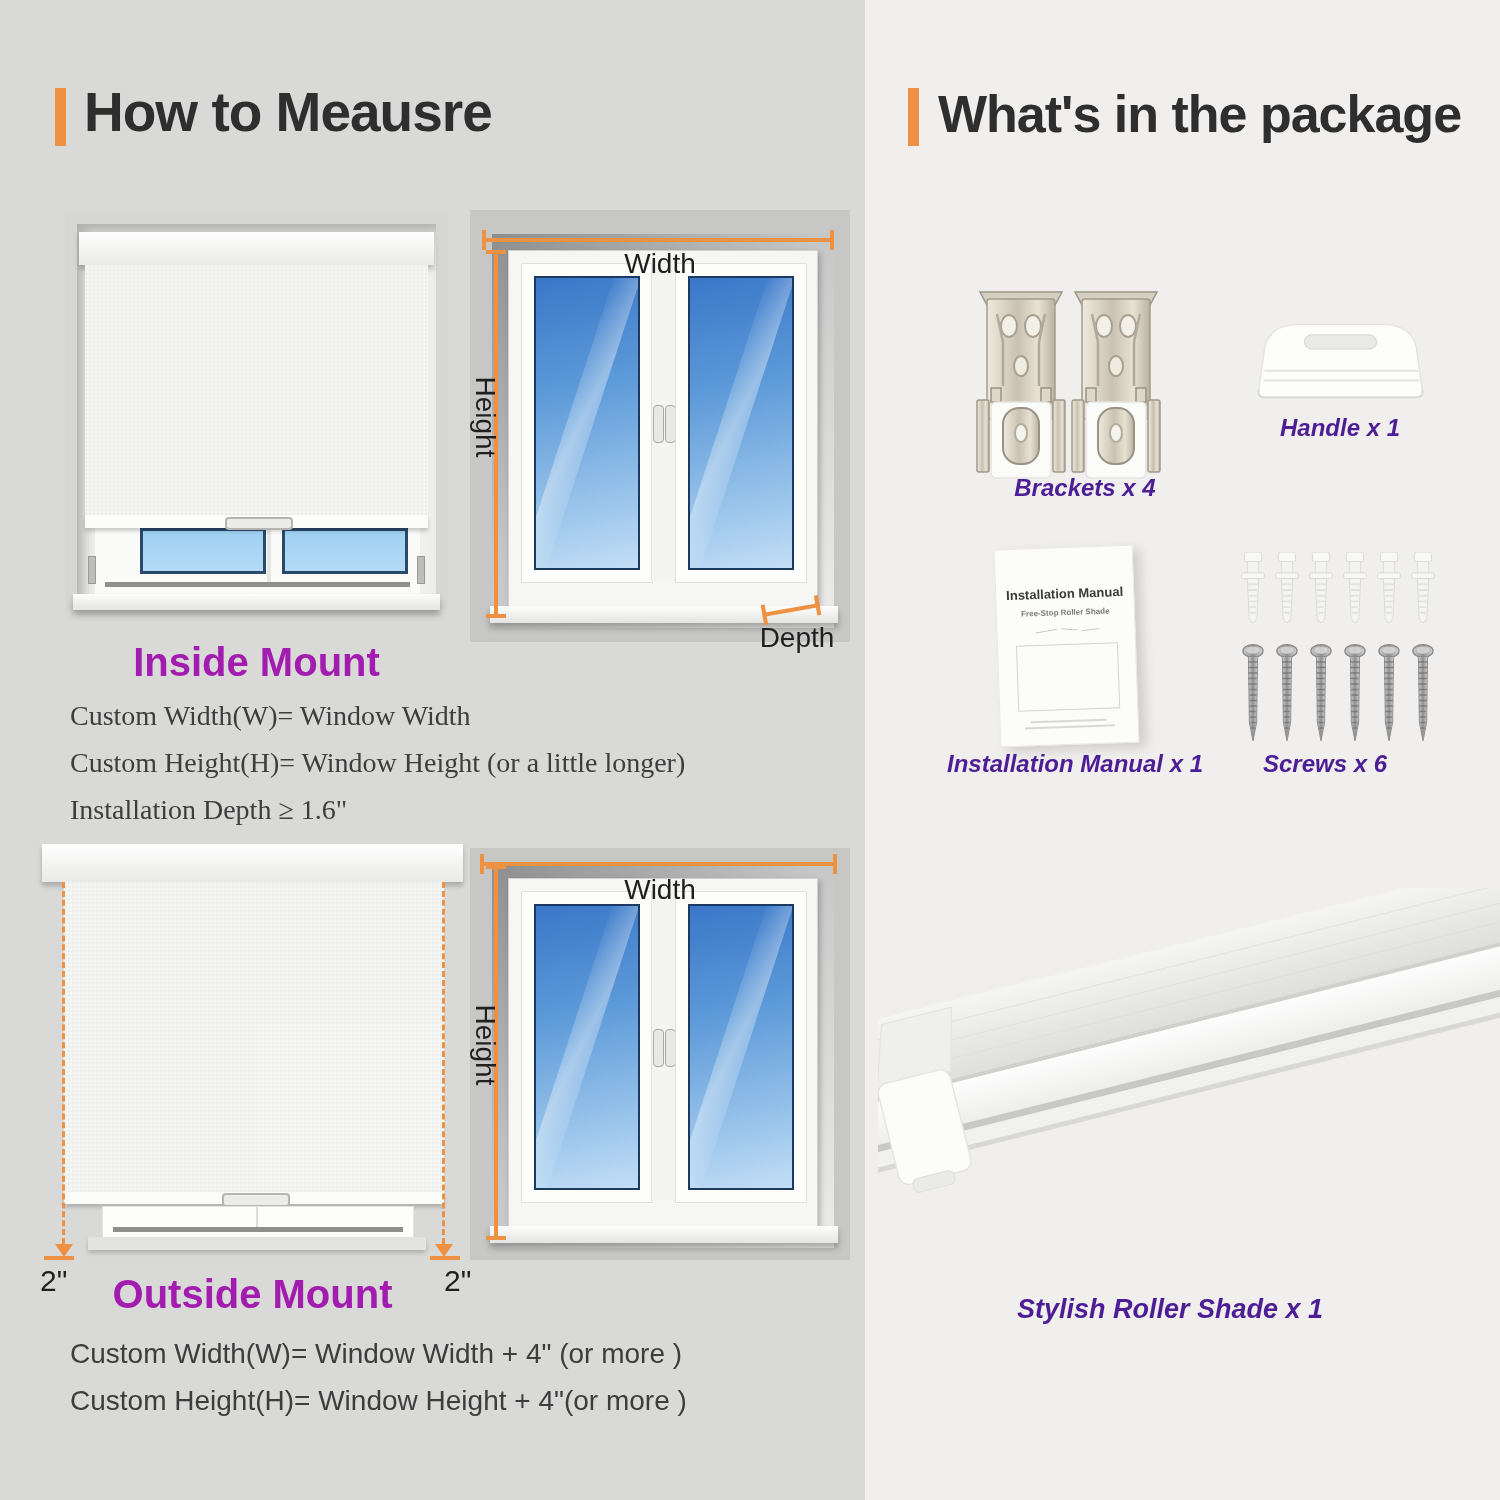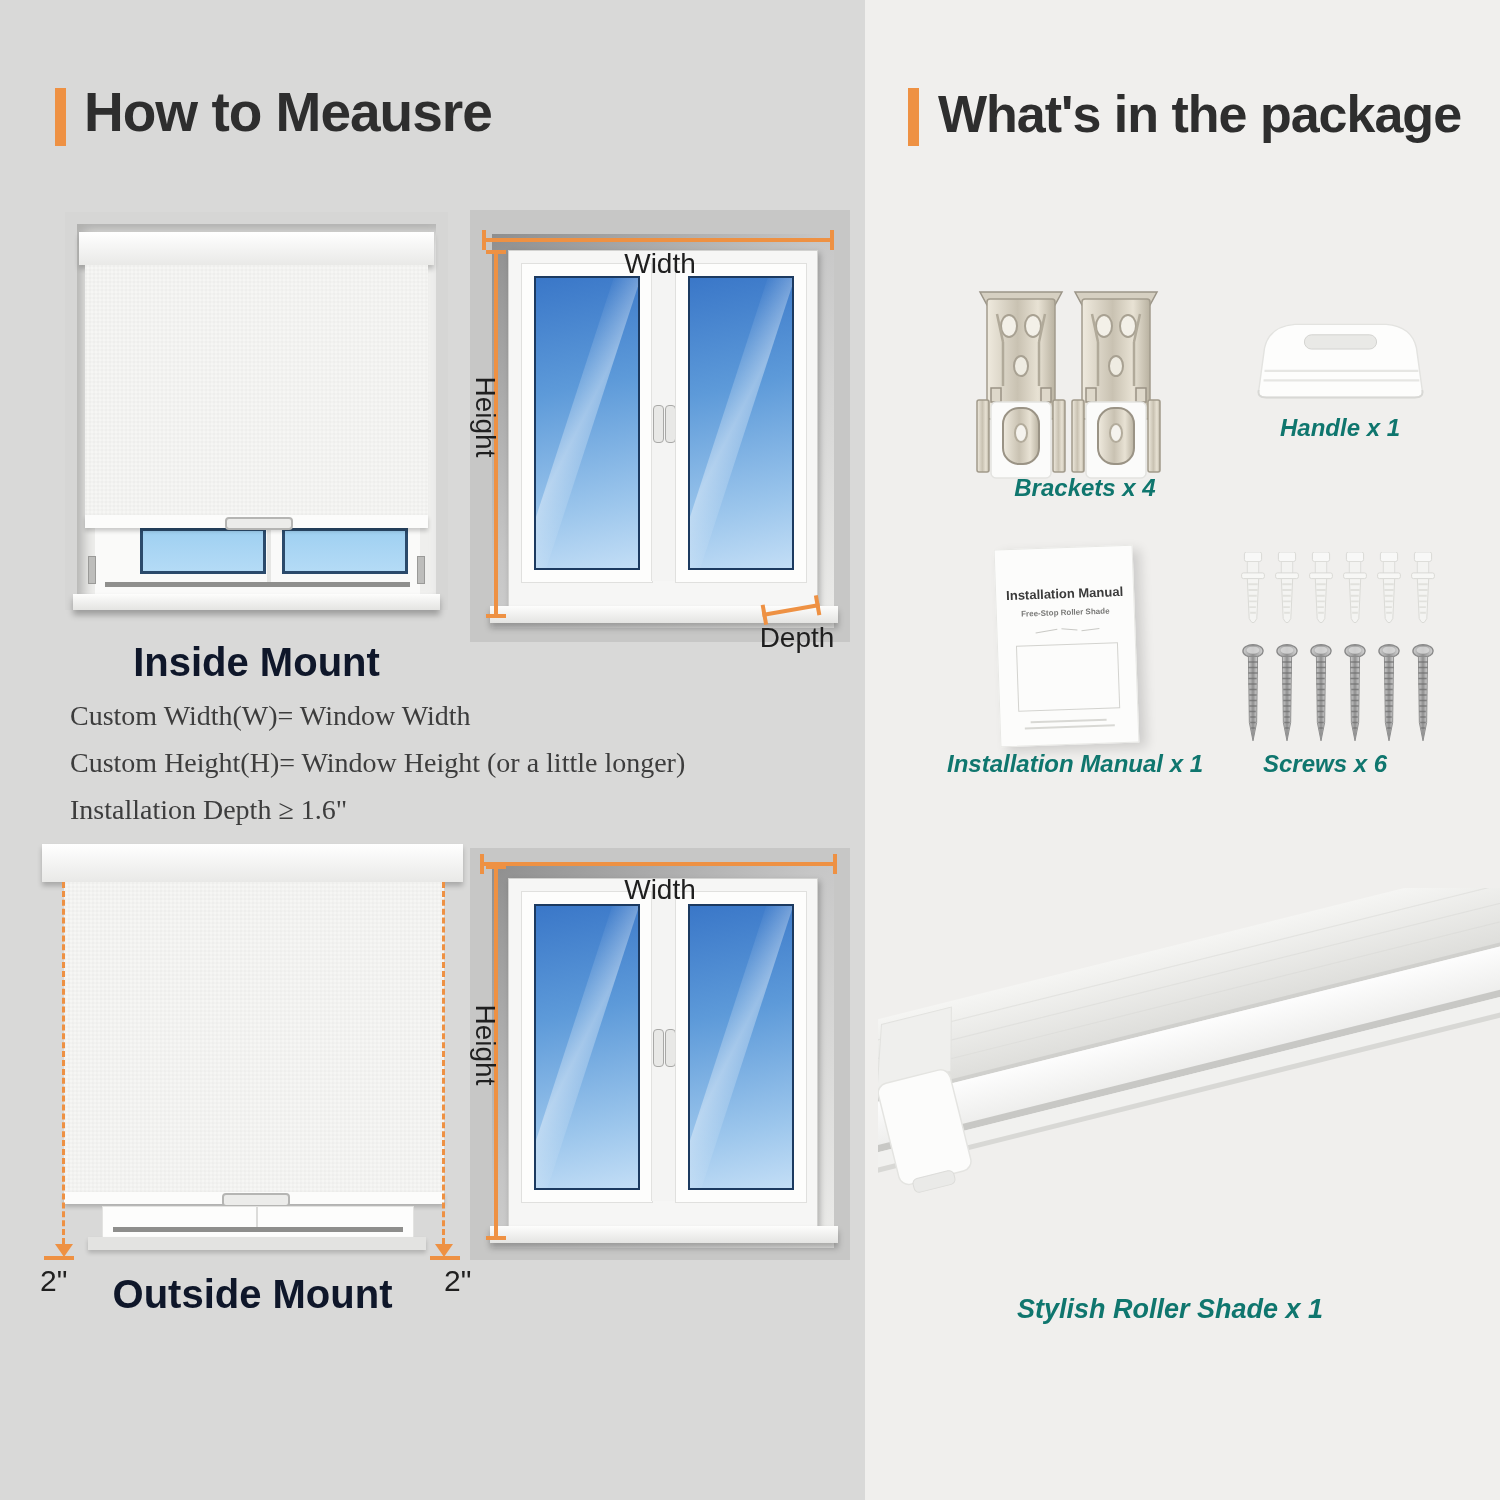--- a/index.html
+++ b/index.html
@@ -10,21 +10,21 @@
   
   .left-panel{left:0;top:0;width:865px;height:1500px;background:#D9D9D8;}
   .right-panel{left:865px;top:0;width:736px;height:1500px;background:#F0EFED;}
 
   
   .accent-bar{width:11px;height:58px;background:#EE9143;}
   .sec-title{font-size:55px;font-weight:700;color:#2E2E2E;letter-spacing:-1px;white-space:nowrap;}
   .sec-title.right{font-size:52px;}
 
   
-  .mount-heading{font-size:40px;font-weight:700;color:#0f172a;text-align:center;}
+  .mount-heading{font-size:40px;font-weight:700;color:#a21caf;text-align:center;}
   .notes{font-size:28px;color:#3D3D3D;line-height:47px;white-space:nowrap;}
 
   
   .arrow-h{height:4px;background:#EE9143;}
   .arrow-h::before,.arrow-h::after{content:"";position:absolute;top:-8px;width:4px;height:20px;background:#EE9143;}
   .arrow-h::before{left:0;} .arrow-h::after{right:0;}
   .arrow-v{width:4px;background:#EE9143;}
   .arrow-v::before,.arrow-v::after{content:"";position:absolute;left:-8px;width:20px;height:4px;background:#EE9143;}
   .arrow-v::before{top:0;} .arrow-v::after{bottom:0;}
   .m-label{font-size:28px;color:#1F1F1F;text-align:center;}
@@ -55,21 +55,21 @@
   .cassette{background:linear-gradient(#FFFFFF,#E9E9E7);box-shadow:0 4px 5px rgba(0,0,0,.22);}
   .fabric{background:#F6F6F4;
     background-image:repeating-linear-gradient(0deg,rgba(0,0,0,.015) 0 2px,rgba(255,255,255,0) 2px 4px),
                      repeating-linear-gradient(90deg,rgba(0,0,0,.015) 0 2px,rgba(255,255,255,0) 2px 4px);}
   .bottombar{background:#FCFCFB;box-shadow:0 3px 4px rgba(0,0,0,.2);}
   .pull-handle{background:#ECECEA;border:2px solid #B5B5B3;border-radius:4px;}
   .pane-lite{background:linear-gradient(#9FD0F1,#B4DBF6);border:3px solid #2B4A6B;}
   .hinge{width:6px;height:26px;background:#BDBDBB;border:1px solid #9A9A98;}
 
   
-  .pkg-label{font-size:24px;font-weight:700;font-style:italic;color:#0f766e;text-align:center;white-space:nowrap;}
+  .pkg-label{font-size:24px;font-weight:700;font-style:italic;color:#4c1d95;text-align:center;white-space:nowrap;}
   .pkg-label.big{font-size:27px;}
 
   
   .manual{background:#FCFCFB;box-shadow:7px 5px 12px rgba(0,0,0,.14);border:1px solid #E8E8E5;
     transform:rotate(-2deg);}
   .manual-title{font-size:13px;font-weight:700;color:#3A3A3A;text-align:center;}
   .manual-sub{font-size:8px;font-weight:700;color:#7A7A78;text-align:center;}
   .manual-box{border:1px solid #D3D3CF;}
   .manual-line{background:#D8D8D4;height:2px;}
   .manual-scribble{background:#C9C9C5;height:1px;}
@@ -227,20 +227,24 @@
       </div>
       <div class="abs sill" style="left:20px;top:378px;width:348px;height:17px;"></div>
       <div class="abs arrow-h" style="left:10px;top:14px;width:357px;"></div>
       <div class="abs m-label" style="left:0;right:0;top:26px;">Width</div>
       <div class="abs arrow-v" style="left:24px;top:17px;height:375px;"></div>
       <div class="abs m-label vlabel" style="left:-50px;top:180px;width:130px;height:34px;">Height</div>
     </div>
 
     <div class="abs mount-heading" style="left:40px;top:1272px;width:425px;">Outside Mount</div>
 
+    <div class="abs notes" style="left:70px;top:1330px;">
+      <div>Custom Width(W)= Window Width + 4" (or more )</div>
+      <div>Custom Height(H)= Window Height + 4"(or more )</div>
+    </div>
   </div>
 
   <div class="abs right-panel">
 
     <div class="abs accent-bar" style="left:43px;top:88px;"></div>
     <div class="abs sec-title right" style="left:73px;top:84px;">What's in the package</div>
 
     <svg class="abs" style="left:110px;top:290px;" width="92" height="195" viewBox="0 0 92 195">
         <use href="#bracket"></use>
       </svg>

